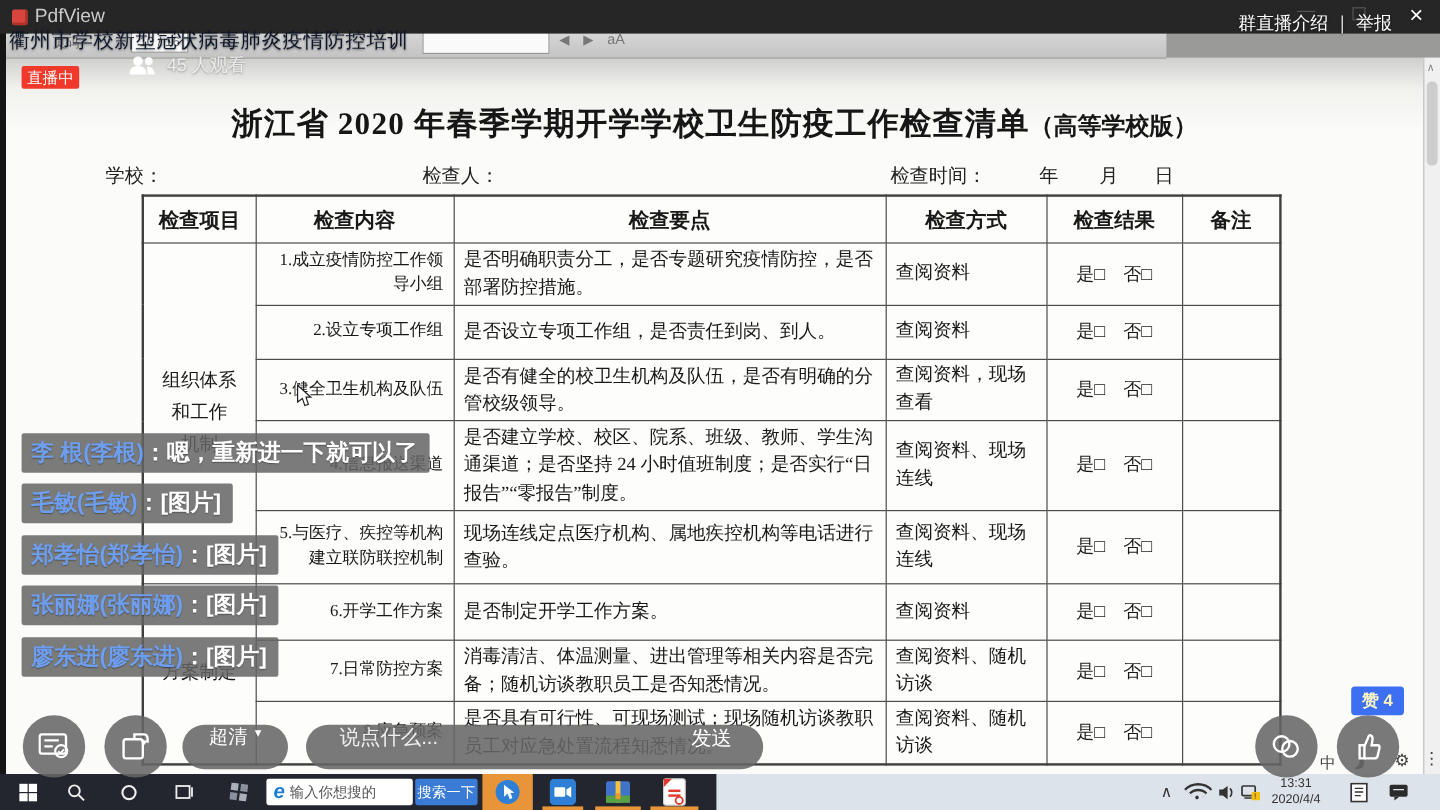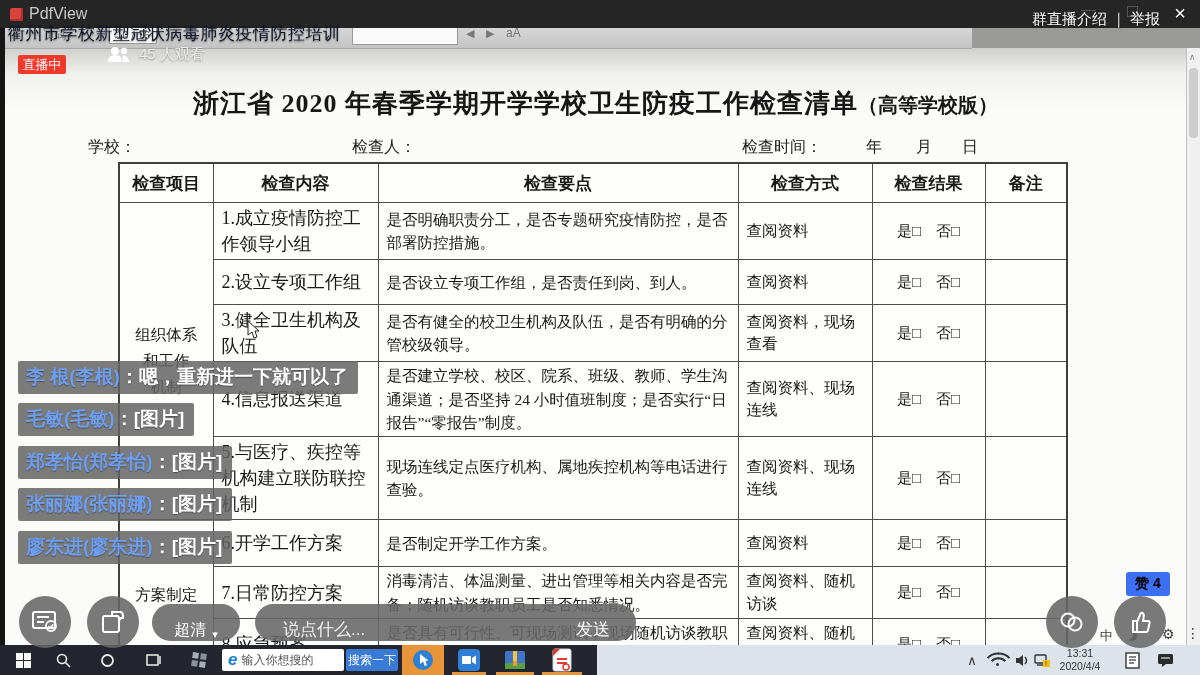--- a/index.html
+++ b/index.html
@@ -37,21 +37,21 @@
   .doc-title .suffix{font-size:20px;}
   .meta{top:89px;left:0;width:100%;font-size:16px;color:#222;}
   .meta span{position:absolute;white-space:nowrap;}
 
   table.checklist{position:absolute;left:113px;top:114px;width:948px;border-collapse:collapse;
     table-layout:fixed;background:#fdfdfb;}
   table.checklist th,table.checklist td{border:1px solid #4c4c4c;padding:2px 8px;
     font-family:"Liberation Serif","DejaVu Serif",serif;color:#191919;vertical-align:middle;}
   table.checklist{border:2px solid #3f3f3f;}
   table.checklist th{font-size:17px;font-weight:700;text-align:center;height:34px;}
-  .c-content{font-size:18px;line-height:1.45;}
+  .c-content{font-size:14px;line-height:1.45;text-align:right;}
   .c-points{font-size:15.5px;line-height:1.5;}
   .c-method{font-size:15.5px;line-height:1.45;}
   .c-result{font-size:15px;text-align:center;white-space:nowrap;}
   .group-cell{font-size:15.5px;text-align:center;white-space:pre-line;line-height:1.7;}
   tr.r1{height:50px}tr.r2{height:45px}tr.r3{height:50px}tr.r4{height:70px}
   tr.r5{height:61px}tr.r6{height:47px}tr.r7{height:46px}tr.r8{height:50px}
 
   
   .stream-title{left:8px;top:22px;color:#0f172a;font-size:17px;z-index:6;
     text-shadow:0 1px 2px rgba(0,0,0,.55);letter-spacing:.5px;}
@@ -71,29 +71,29 @@
   .chat{left:18px;top:0;z-index:7;}
   .chat-msg{position:absolute;left:0;background:rgba(100,100,100,.85);border-radius:2px;
     padding:3px 10px 4px 8px;font-size:19px;font-weight:600;white-space:nowrap;
     color:#fff;text-shadow:0 1px 1px rgba(0,0,0,.35);}
   .chat-name{color:#6d9ef0;}
 
   
   .circle-btn{position:absolute;width:52px;height:52px;border-radius:50%;
     background:rgba(103,103,103,.88);z-index:8;display:flex;align-items:center;justify-content:center;}
   .pill{position:absolute;height:37px;border-radius:19px;background:rgba(103,103,103,.88);
-    z-index:8;display:flex;align-items:flex-end;color:#fff;}
+    z-index:8;display:flex;align-items:flex-start;color:#fff;}
   .quality-pill{left:152px;top:604px;width:88px;justify-content:center;font-size:16px;}
   .caret{font-size:11px;margin-left:6px;}
   .msg-pill{left:255px;top:604px;width:381px;}
   .msg-input{flex:1;background:transparent;border:none;outline:none;color:#f0f0f0;
     font-size:17px;padding-left:28px;font-family:"Liberation Sans",sans-serif;}
   .msg-input::placeholder{color:#efefef;opacity:1;}
   .send-label{font-size:17px;padding-right:26px;color:#fff;}
-  .like-badge{left:1126px;top:572px;background:#3d6ff2;color:#000000;font-size:14px;
+  .like-badge{left:1126px;top:572px;background:#3d6ff2;color:#fef9c3;font-size:14px;
     padding:3px 9px;border-radius:3px;z-index:8;font-weight:600;}
 
   
   .mini-tray{z-index:2;color:#3d3d3d;font-family:"DejaVu Sans",sans-serif;}
   .moon{position:absolute;width:11px;height:11px;border-radius:50%;background:#3d3d3d;}
   .moon::after{content:"";position:absolute;left:-4px;top:-1px;width:11px;height:11px;border-radius:50%;background:#fbfbf9;}
 
   
   .taskbar{left:0;top:645px;width:1200px;height:30px;background:#dde3ea;z-index:5;}
   .tb-dark{position:absolute;left:0;top:0;width:597px;height:30px;background:#23262e;}

